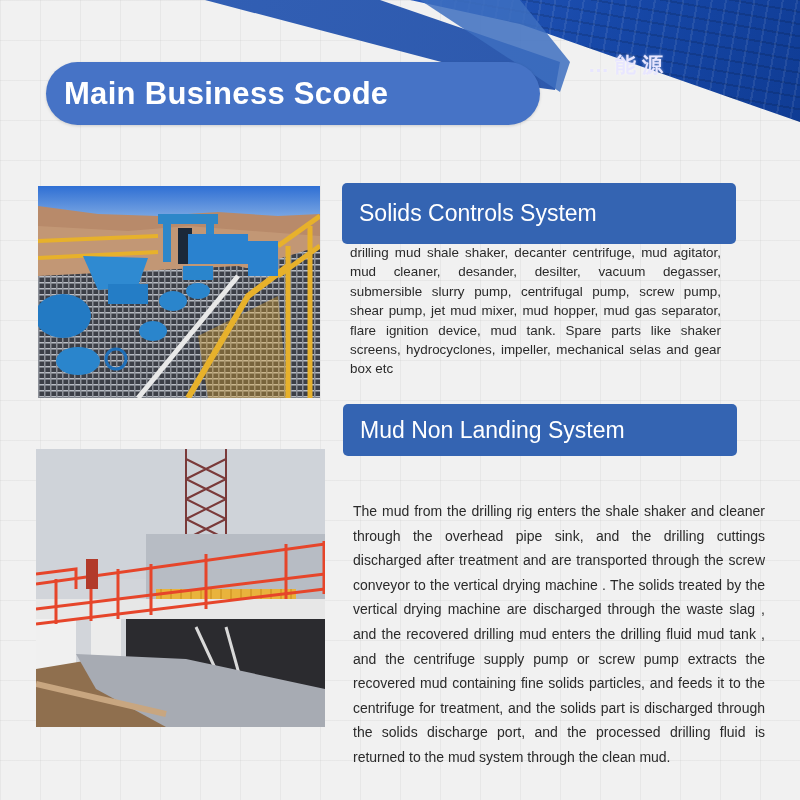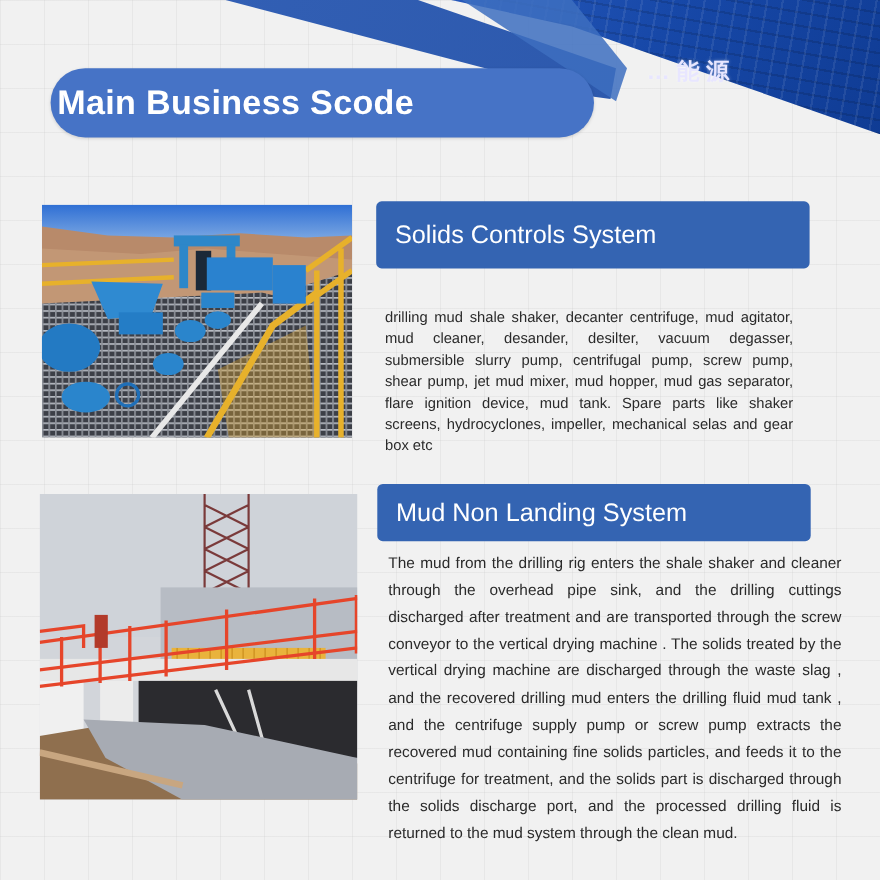--- a/index.html
+++ b/index.html
@@ -34,39 +34,39 @@
     position:absolute; left:588px; top:3px; color:#e8e6ff; font-weight:bold;
     font-size:21px; letter-spacing:6px; text-shadow:0 0 3px rgba(255,255,255,.5);margin-top:48px;
   }
   .title-pill {
     position:absolute; left:46px; top:62px; width:494px; height:63px;
     border-radius:32px; background:#4673c6;
     box-shadow:0 1px 3px rgba(0,0,0,.15);
     display:flex; align-items:center;
   }
   .title-pill span {
-    margin-left:6px; color:#fff; font-weight:bold; font-size:31px;
+    margin-left:18px; color:#fff; font-weight:bold; font-size:31px;
     letter-spacing:0.3px;
   }
   .photo {
     position:absolute; overflow:hidden;
   }
   .photo1 { left:38px; top:186px; width:282px; height:212px; }
   .photo2 { left:36px; top:449px; width:289px; height:278px; }
   .sec-header {
     position:absolute; background:#3464b2; border-radius:5px;
     display:flex; align-items:center; color:#fff; font-size:23px;
   }
   .sec-header span { margin-left:17px; }
   .sec1 { left:342px; top:183px; width:394px; height:61px; }
-  .sec2 { left:343px; top:440px; width:394px; height:52px; }
+  .sec2 { left:343px; top:404px; width:394px; height:52px; }
   .body-text {
     position:absolute; color:#2a2a2a; text-align:justify; text-align-last:left;
   }
-  .body1 { left:350px; top:243px; width:371px; font-size:13.4px; line-height:19.4px;margin-top:36px; }
+  .body1 { left:350px; top:243px; width:371px; font-size:13.4px; line-height:19.4px; }
   .body2 { left:353px; top:499px; width:412px; font-size:14px; line-height:24.6px; }
 </style>
 </head>
 <body>
 
 <div class="hero-photo"></div>
 <div class="ribbon"></div>
 <div class="ribbon-tail"></div>
 <div class="logo-text">…能源</div>
 

